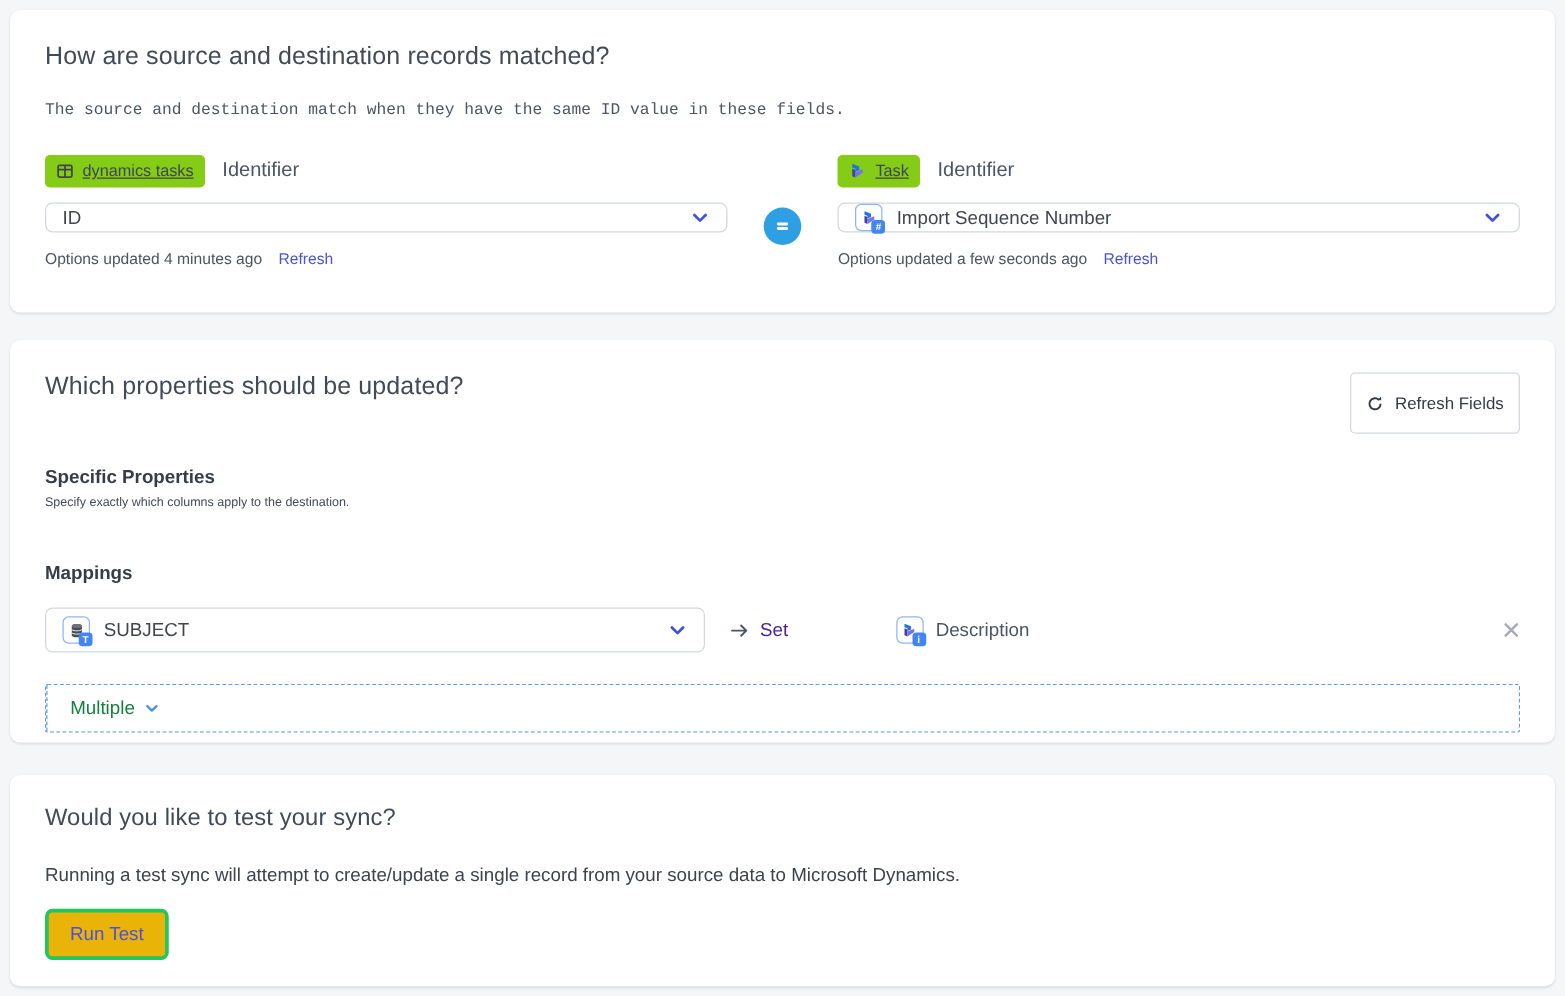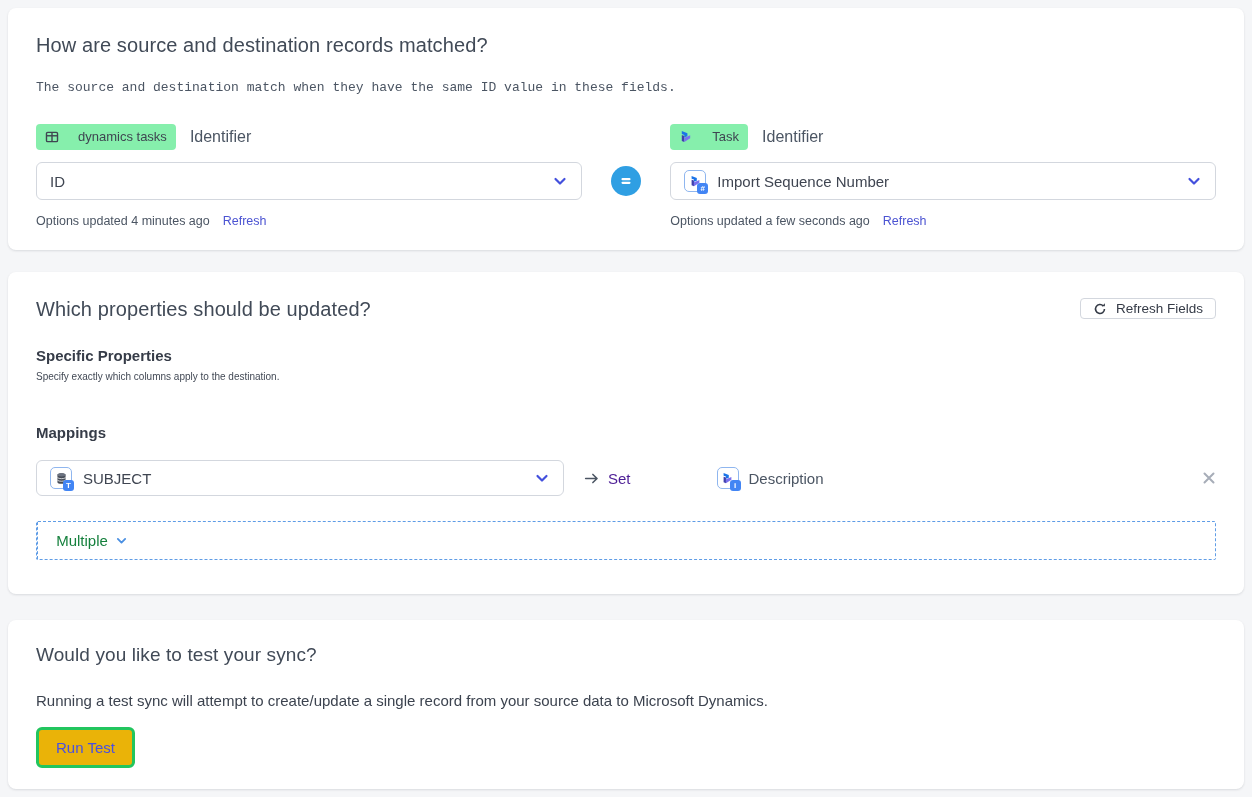--- a/index.html
+++ b/index.html
@@ -27,28 +27,28 @@
   }
   .card-subtext { font-size: 13px; color: #4b5563; margin: 23px 0 0 0; font-family: Liberation Mono, monospace; }
 
   
   .match-grid { display: flex; margin-top: 29px; align-items: flex-start; }
   .match-col { width: 554px; }
   .match-mid { width: 90px; display: flex; justify-content: center; padding-top: 42px; }
 
   .field-header { display: flex; align-items: center; margin-bottom: 12px; height: 26px; }
   .badge {
-    display: inline-flex; align-items: center; gap: 19px;
-    background: #86efac; border-radius: 4px; padding: 4px 9px;
-    font-size: 13px; color: #3f4551; line-height: 18px;
+    display: inline-flex; align-items: center; gap: 7px;
+    background: #84cc16; border-radius: 4px; padding: 4px 9px;
+    font-size: 13px; color: #3f4551; line-height: 18px; text-decoration: underline;
   }
   .field-label { font-size: 16px; color: #4b5563; margin-left: 14px; }
 
   .select {
-    height: 38px; width: 100%;
+    height: 24px; width: 100%;
     border: 1px solid #d3d7de; border-radius: 6px; background: #fff;
     display: flex; align-items: center; justify-content: space-between;
     padding: 0 13px; font-size: 15px; color: #3f4551; cursor: pointer;
   }
   .select .select-left { display: flex; align-items: center; gap: 11px; min-width: 0; }
   .chev { width: 16px; height: 16px; flex: 0 0 auto; }
 
   .options-row { margin-top: 14px; font-size: 12.5px; color: #4b5563; display: flex; align-items: center; }
   .link { color: #4b53d2; margin-left: 13px; text-decoration: none; cursor: pointer; font-size: 12.5px; }
 
@@ -67,21 +67,21 @@
     min-width: 11px; height: 11px; padding: 0 1px;
     background: #4285f4; border-radius: 3px;
     color: #fff; font-size: 8px; font-weight: bold; line-height: 11px; text-align: center;
   }
 
   
   .props-head { display: flex; align-items: flex-start; justify-content: space-between; }
   .btn-outline {
     display: inline-flex; align-items: center; gap: 9px;
     background: #fff; border: 1px solid #d3d7de; border-radius: 4px;
-    padding: 2px 12px; font-size: 13.5px; color: #343a46; cursor: pointer;
+    padding: 16px 12px; font-size: 13.5px; color: #343a46; cursor: pointer;
     font-family: "Liberation Sans", sans-serif;
   }
   .section-title { font-size: 15px; font-weight: bold; color: #363c48; margin: 26px 0 0 0; }
   .section-desc { font-size: 10px; color: #434a56; margin: 7px 0 0 0; }
   .mappings-label { font-size: 15px; font-weight: bold; color: #363c48; margin: 42px 0 0 0; }
 
   .mapping-row { display: flex; align-items: center; margin-top: 19px; }
   .mapping-select { width: 528px; height: 36px; }
   .set-group { display: flex; align-items: center; gap: 8px; margin-left: 19px; font-size: 15px; color: #4c1d95; }
   .dest-group { display: flex; align-items: center; gap: 10px; margin-left: 86px; font-size: 15px; color: #4b5563; }

